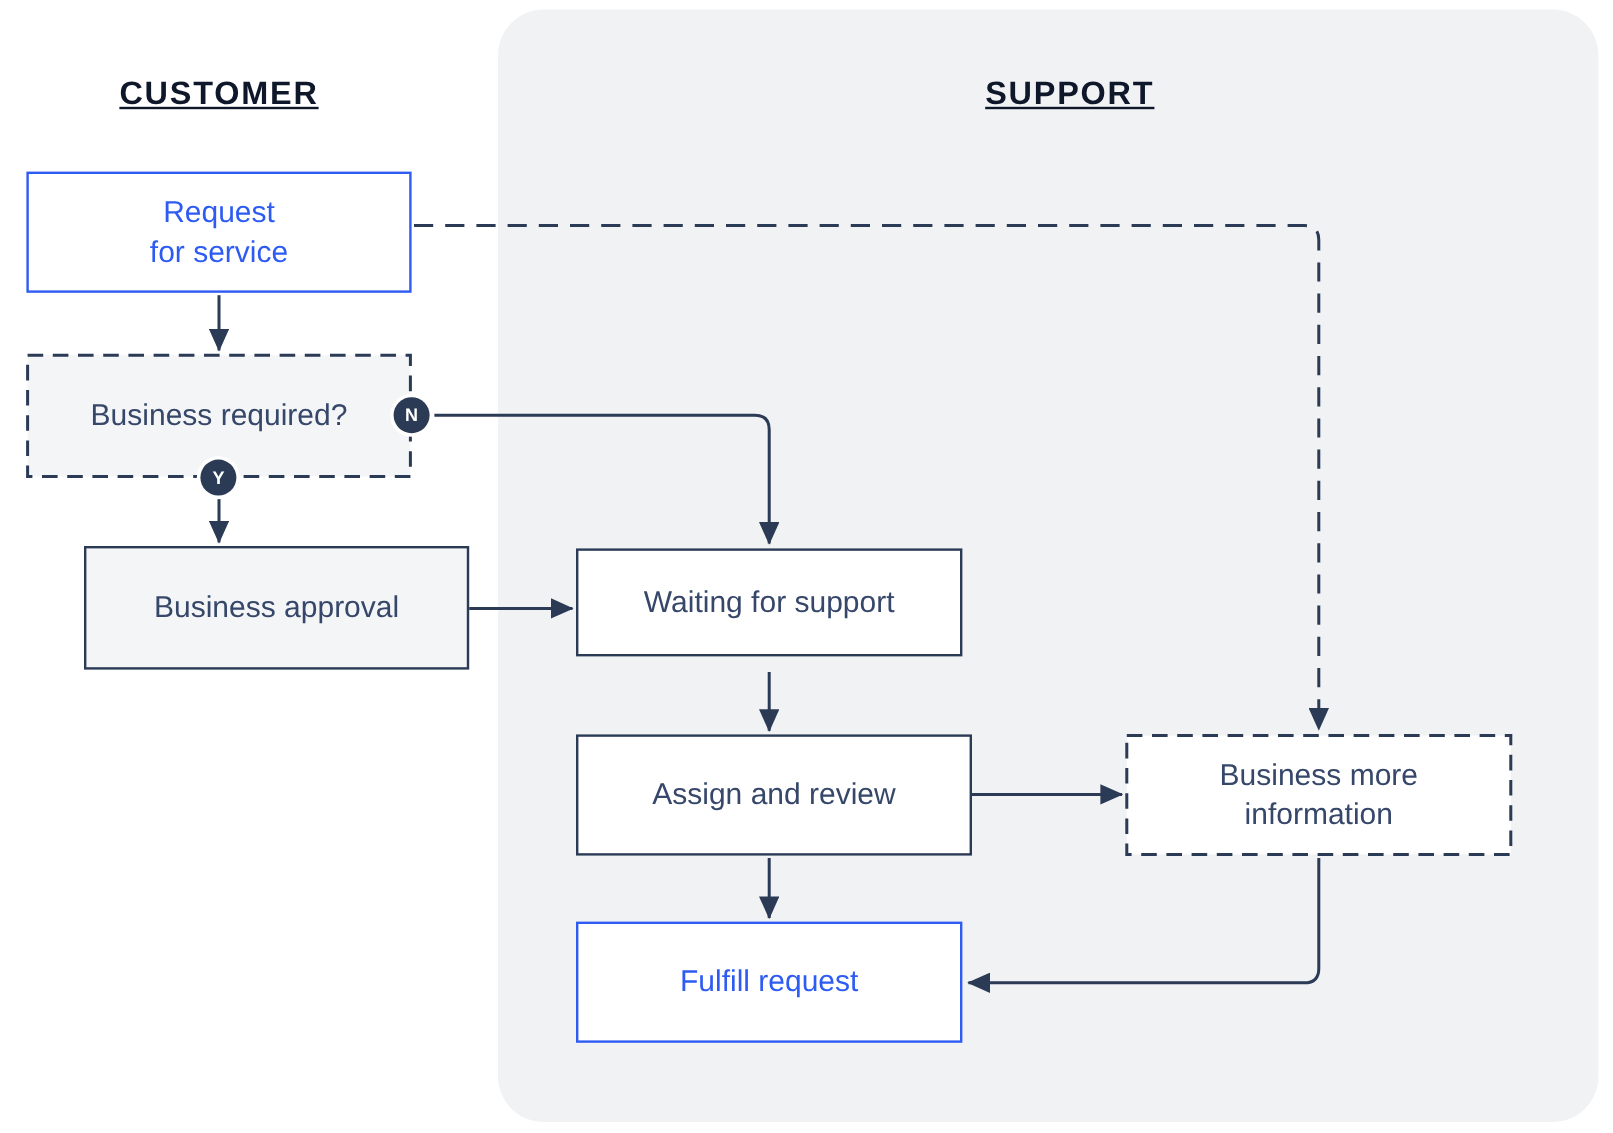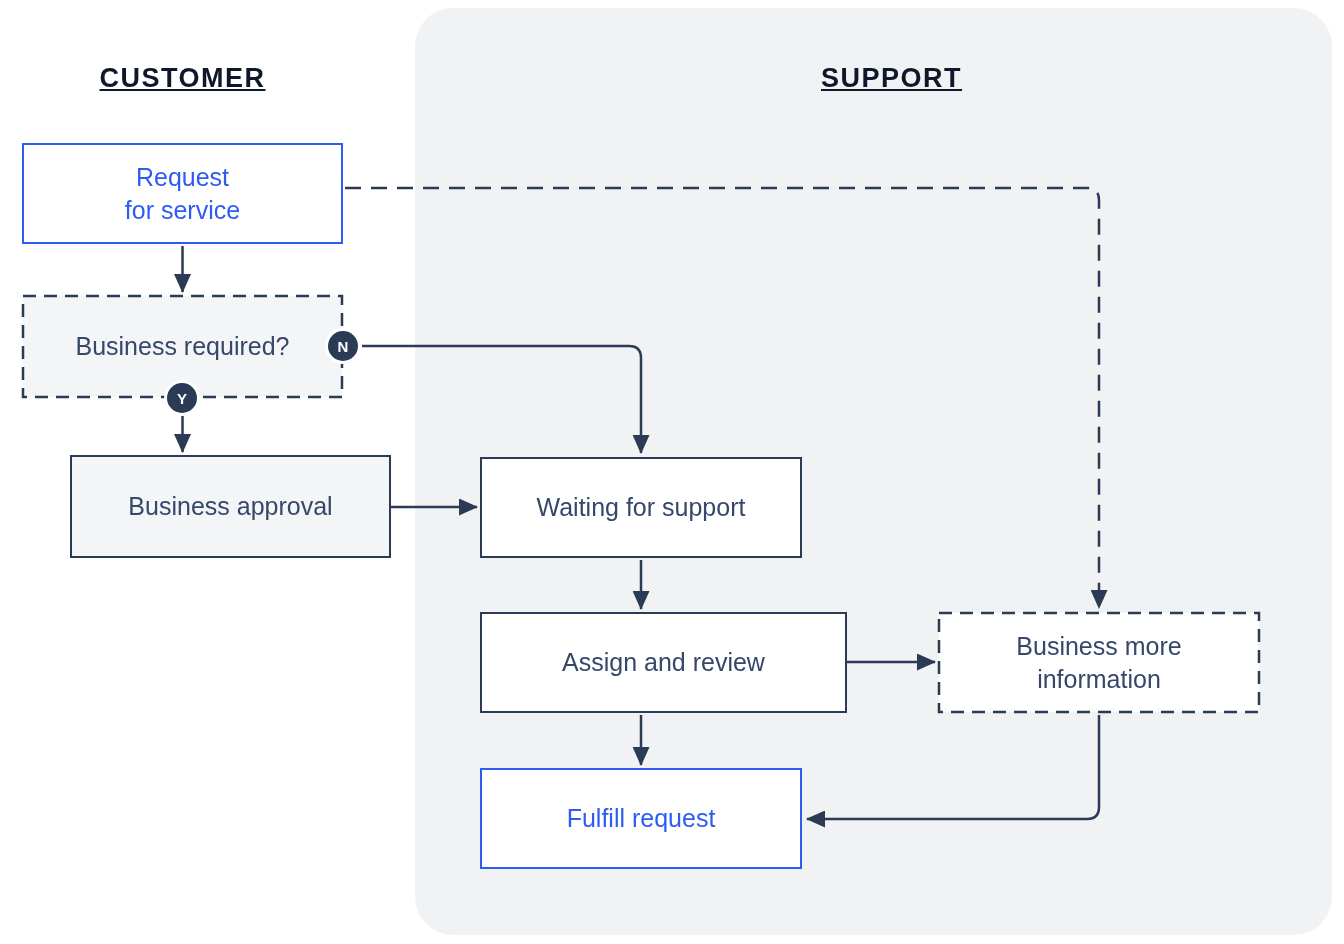--- a/index.html
+++ b/index.html
@@ -73,26 +73,26 @@
     left: 22px; top: 295px; width: 321px; height: 103px;
     background: transparent; 
   }
   .node-business {
     left: 22px; top: 455px; width: 321px; height: 103px;
     background: #F4F5F7;
     border: 2px solid #2B3A55;
     margin-left: 48px;
   }
   .node-waiting {
-    left: 480px; top: 457px; width: 322px; height: 101px;
+    left: 480px; top: 457px; width: 322px; height: 90px;
     background: #ffffff;
     border: 2px solid #2B3A55;
   }
   .node-assign {
-    left: 480px; top: 612px; width: 367px; height: 101px;
+    left: 480px; top: 612px; width: 330px; height: 101px;
     background: #ffffff;
     border: 2px solid #2B3A55;
   }
   .node-pending {
     left: 938px; top: 612px; width: 322px; height: 101px;
     background: transparent; 
   }
   .node-fulfill {
     left: 480px; top: 768px; width: 322px; height: 101px;
     background: #ffffff;

